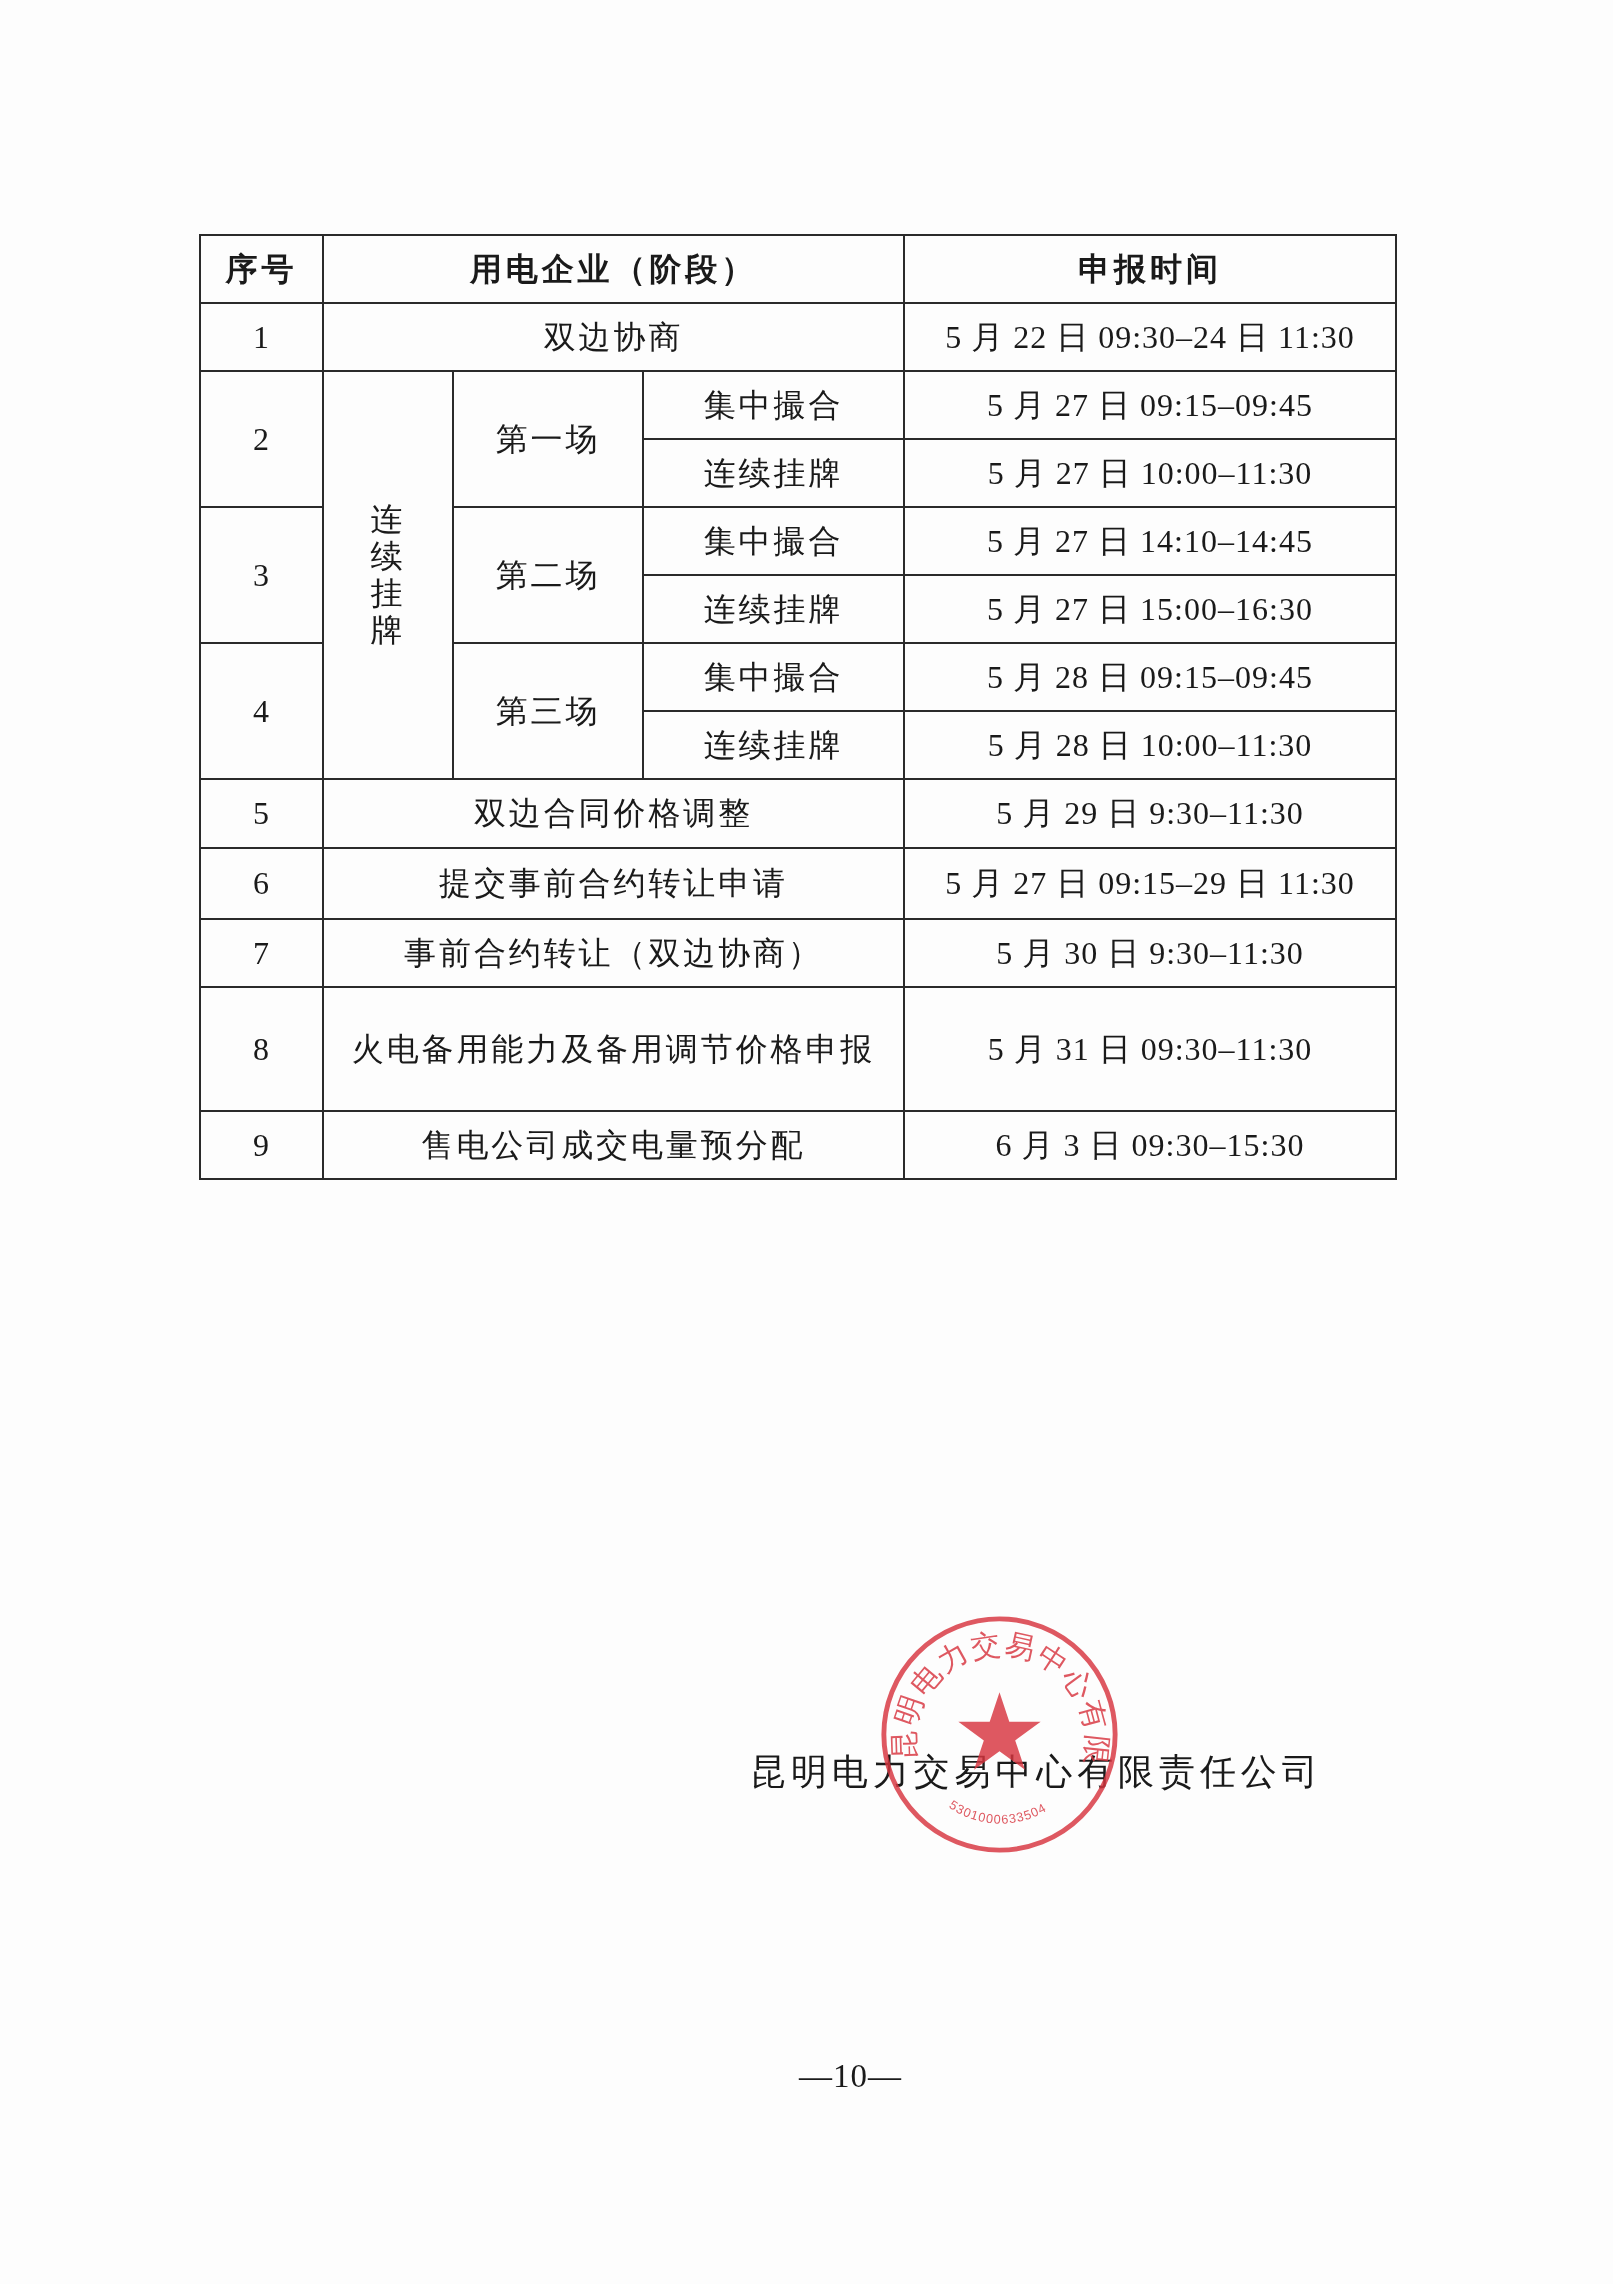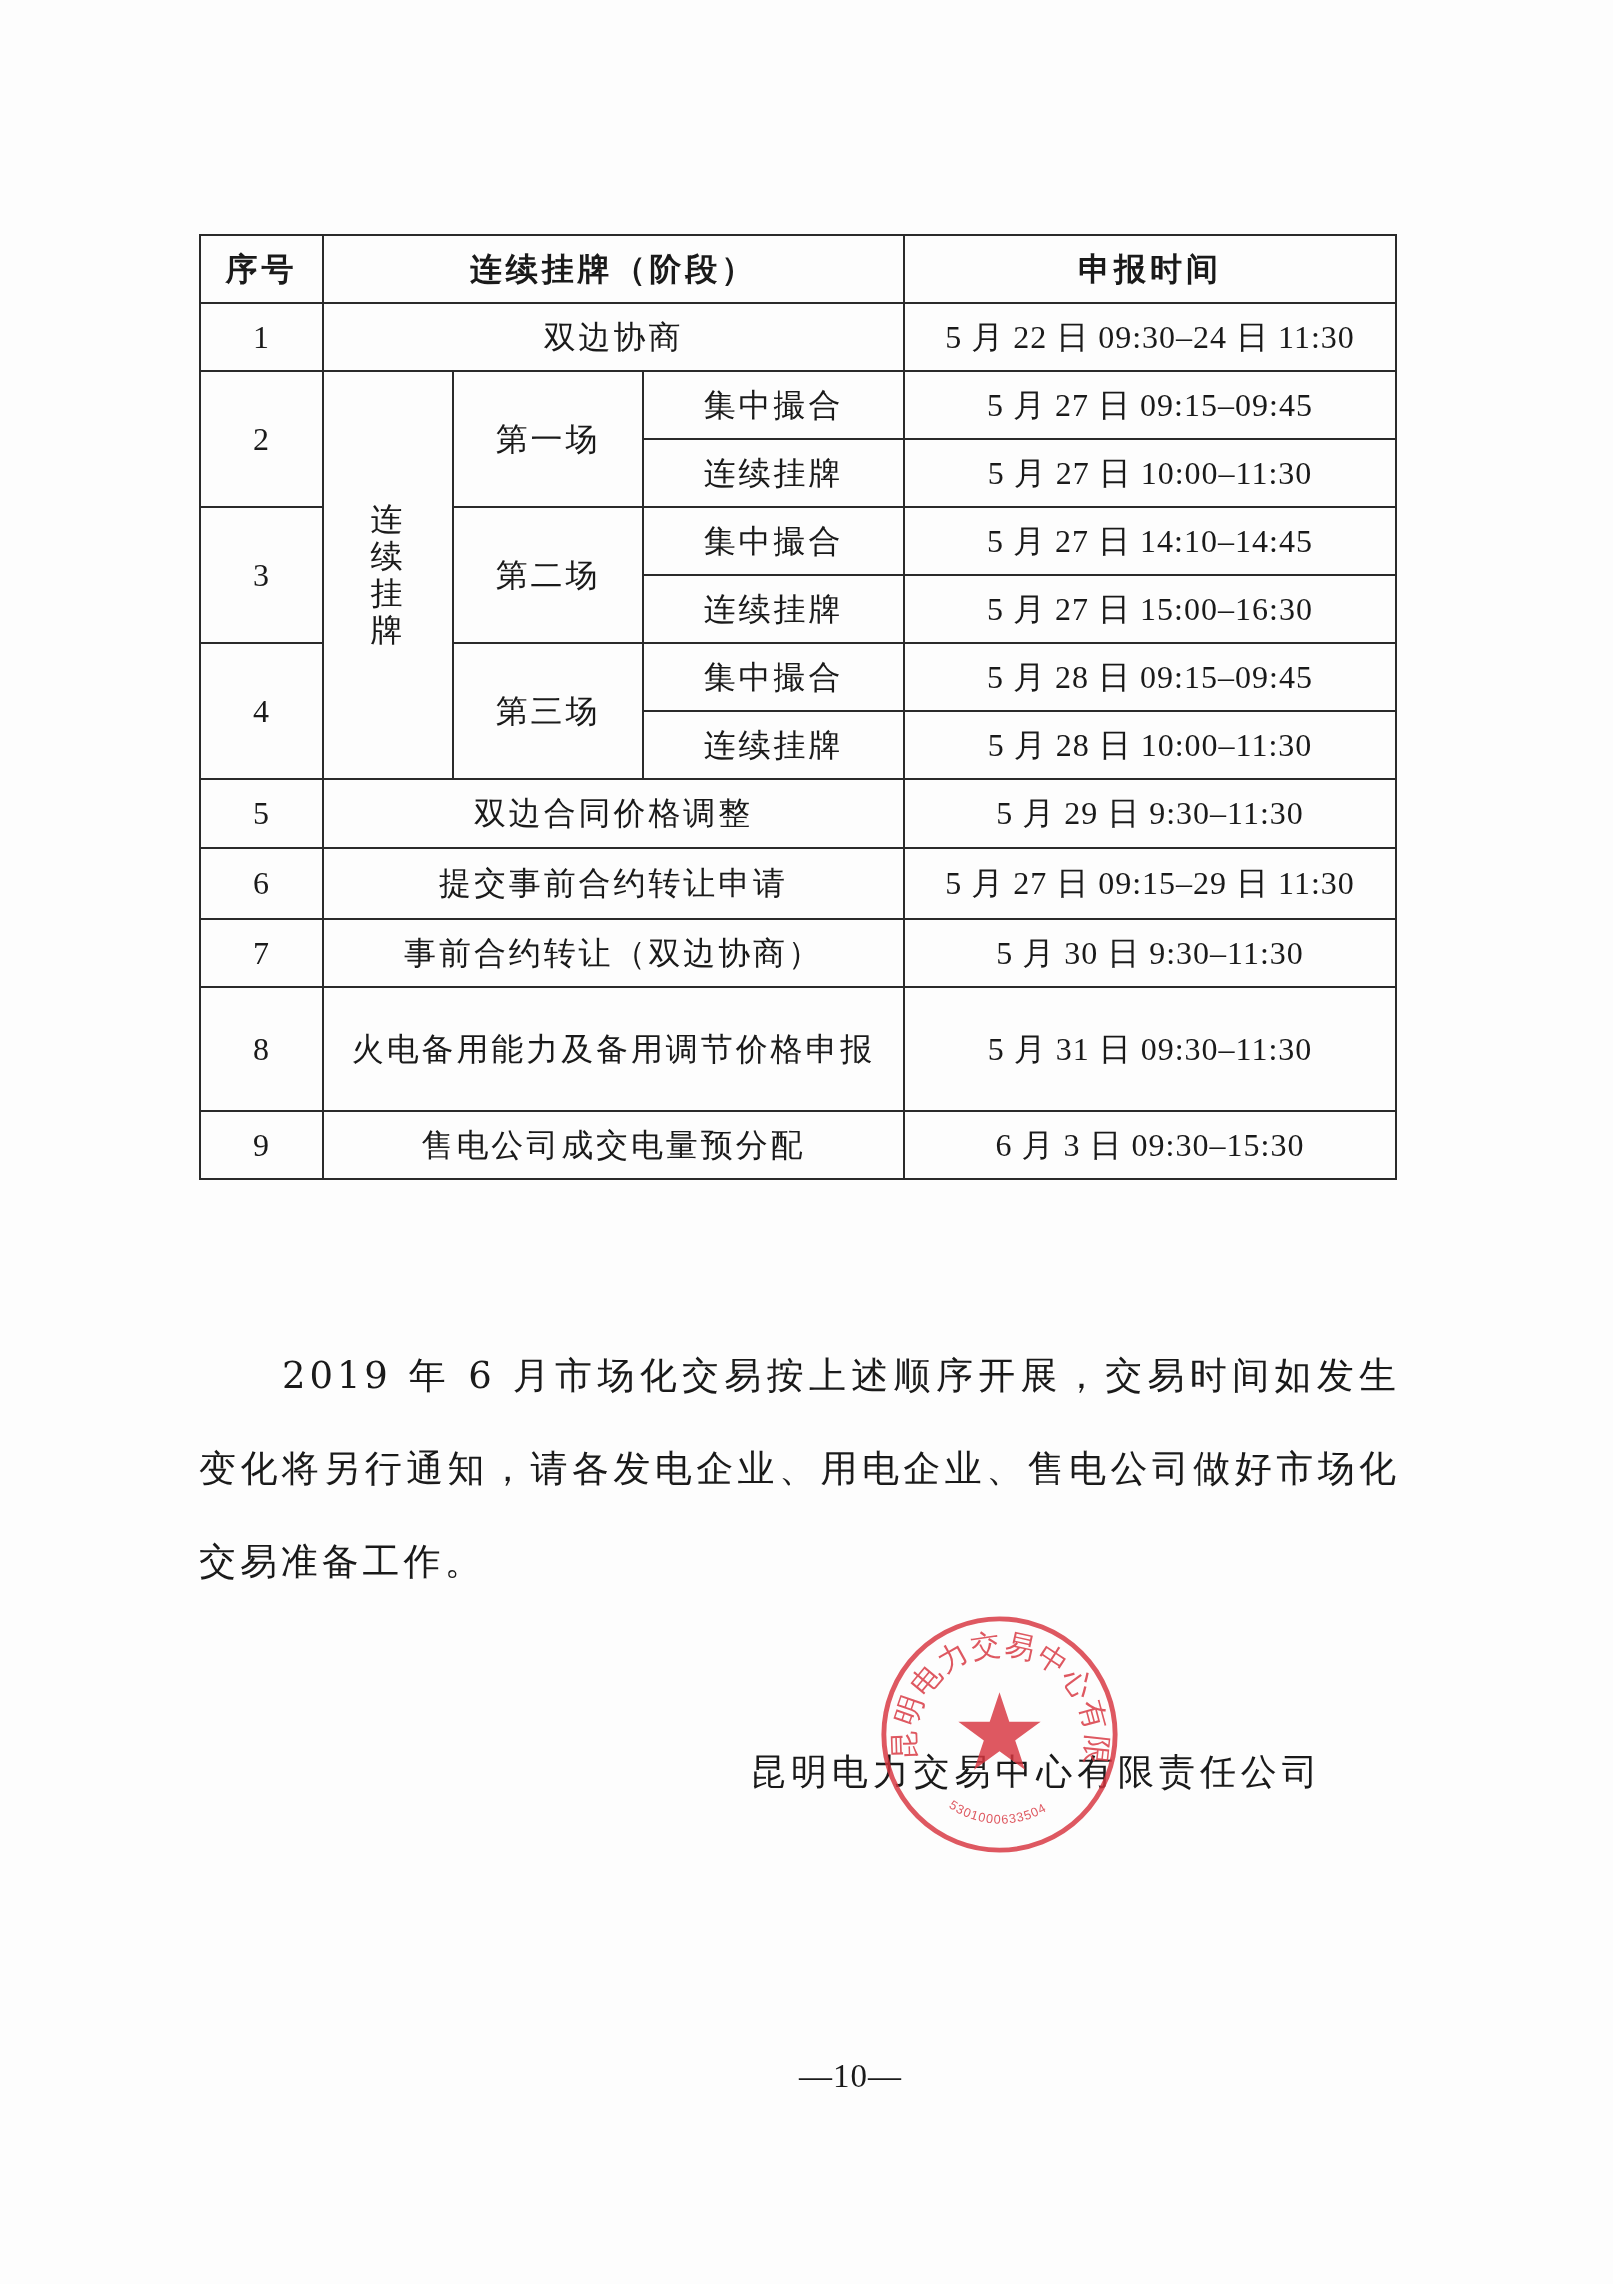--- a/index.html
+++ b/index.html
@@ -51,21 +51,21 @@
     <colgroup>
       <col style="width:123px">
         <col style="width:130px">
         <col style="width:190px">
         <col style="width:261px">
         <col style="width:492px">
     </colgroup>
     <tbody>
         <tr style="height:68px">
       <th>序号</th>
-      <th colspan="3">连续挂牌（阶段）</th>
+      <th colspan="3">用电企业（阶段）</th>
       <th>申报时间</th>
     </tr>
     <tr style="height:68px">
       <td class="num">1</td>
       <td colspan="3">双边协商</td>
       <td class="time">5 月 22 日 09:30–24 日 11:30</td>
     </tr>
 
     <tr style="height:68px">
       <td class="num" rowspan="2">2</td>
@@ -121,21 +121,20 @@
       <td class="time">5 月 31 日 09:30–11:30</td>
     </tr>
     <tr style="height:68px">
       <td class="num">9</td>
       <td colspan="3">售电公司成交电量预分配</td>
       <td class="time">6 月 3 日 09:30–15:30</td>
     </tr>
   </tbody>
     </table>
 
-  <p class="para">2019 年 6 月市场化交易按上述顺序开展，交易时间如发生变化将另行通知，请各发电企业、用电企业、售电公司做好市场化交易准备工作。</p>
 
   <div class="sig-org">昆明电力交易中心有限责任公司</div>
 
   <svg class="seal" viewBox="0 0 250 250">
     <defs>
       <path id="sealArc" d="M 40 150 A 88 88 0 1 1 212 150"></path>
       <path id="codeArc" d="M 62 190 A 92 92 0 0 0 190 190"></path>
     </defs>
     <circle cx="125" cy="125" r="118" fill="none" stroke="#d8353f" stroke-width="5"></circle>
     <polygon points="125,82 135,112 167,112 141,131 151,161 125,142 99,161 109,131 83,112 115,112" fill="#d8353f"></polygon>

